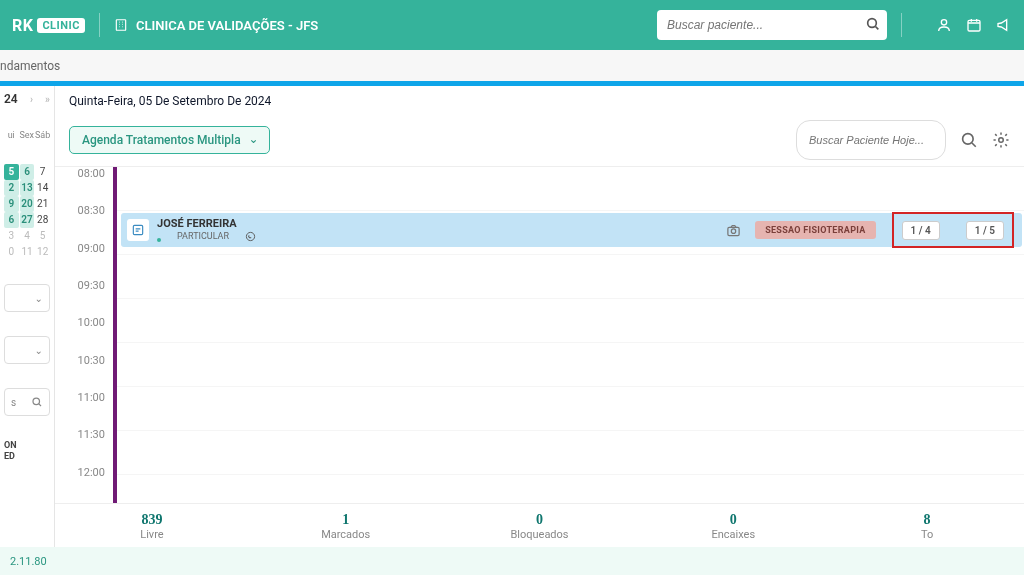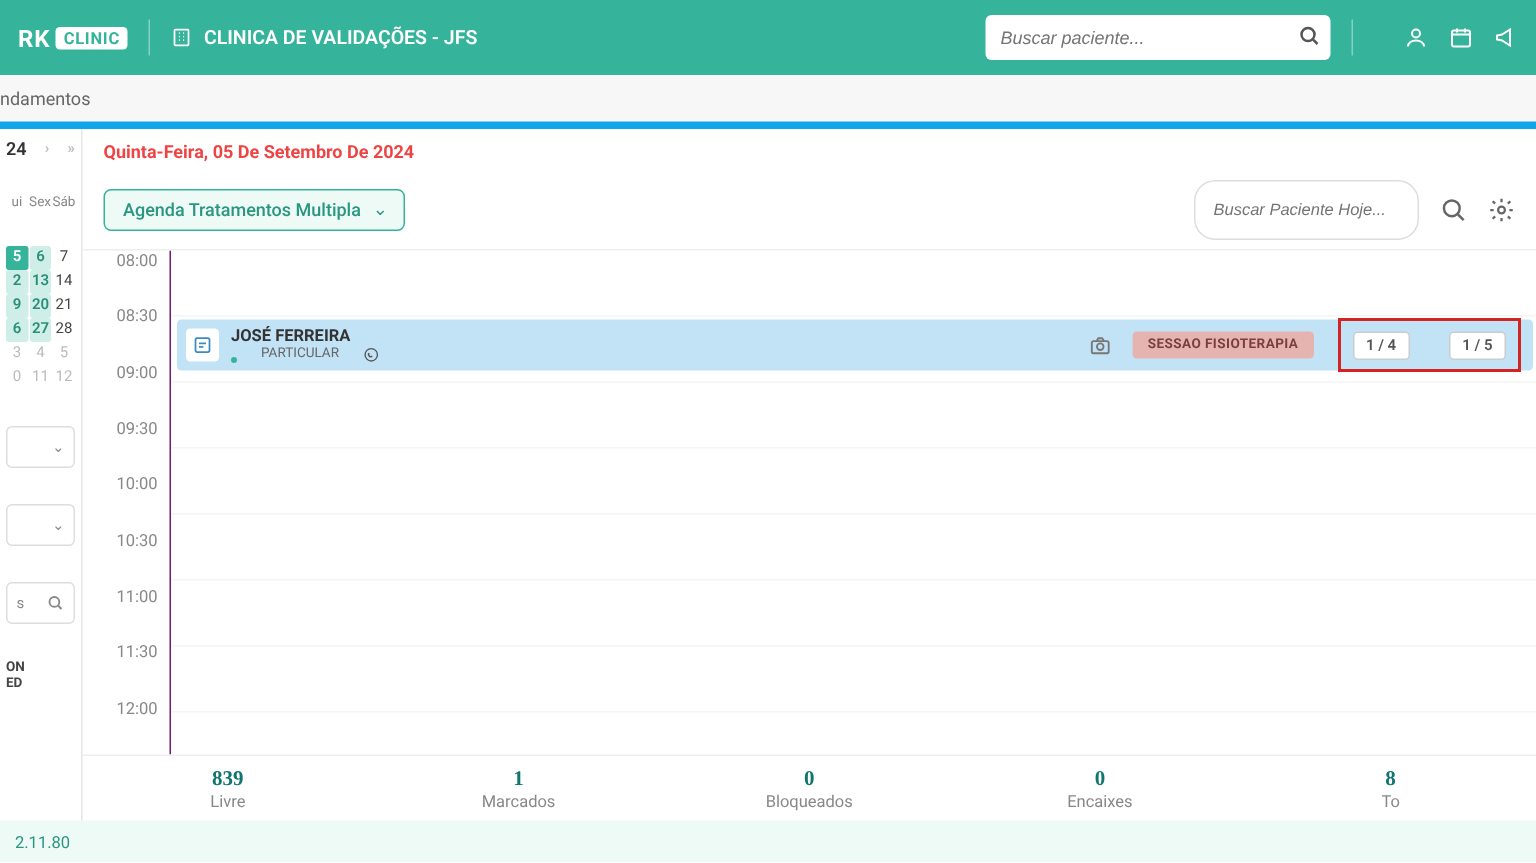--- a/index.html
+++ b/index.html
@@ -180,22 +180,22 @@
     min-width: 0;
   }
   .content-head {
     padding: 8px 14px 6px 14px;
     display: flex;
     align-items: center;
     gap: 12px;
     flex-wrap: wrap;
   }
   .date-label {
-    font-weight: 700;
-    color: #ef4444;
+    font-weight: 400;
+    color: #0f172a;
     font-size: 12px;
     flex: 1 0 100%;
   }
   .agenda-dd {
     border: 1px solid #35b39b;
     background: #eefaf6;
     color: #2a9680;
     border-radius: 5px;
     padding: 6px 28px 6px 12px;
     font-size: 12px;
@@ -246,21 +246,21 @@
     text-align: right;
     padding-right: 8px;
   }
   .time-slot {
     height: 44px;
     border-bottom: 1px solid transparent;
   }
   .event-col {
     flex: 1;
     position: relative;
-    border-left: 1px solid #701a75;
+    border-left: 4px solid #701a75;
   }
   .row-line {
     height: 44px;
     border-bottom: 1px solid #f5f5f5;
   }
   .appt {
     position: absolute;
     top: 46px;
     left: 4px;
     right: 2px;

